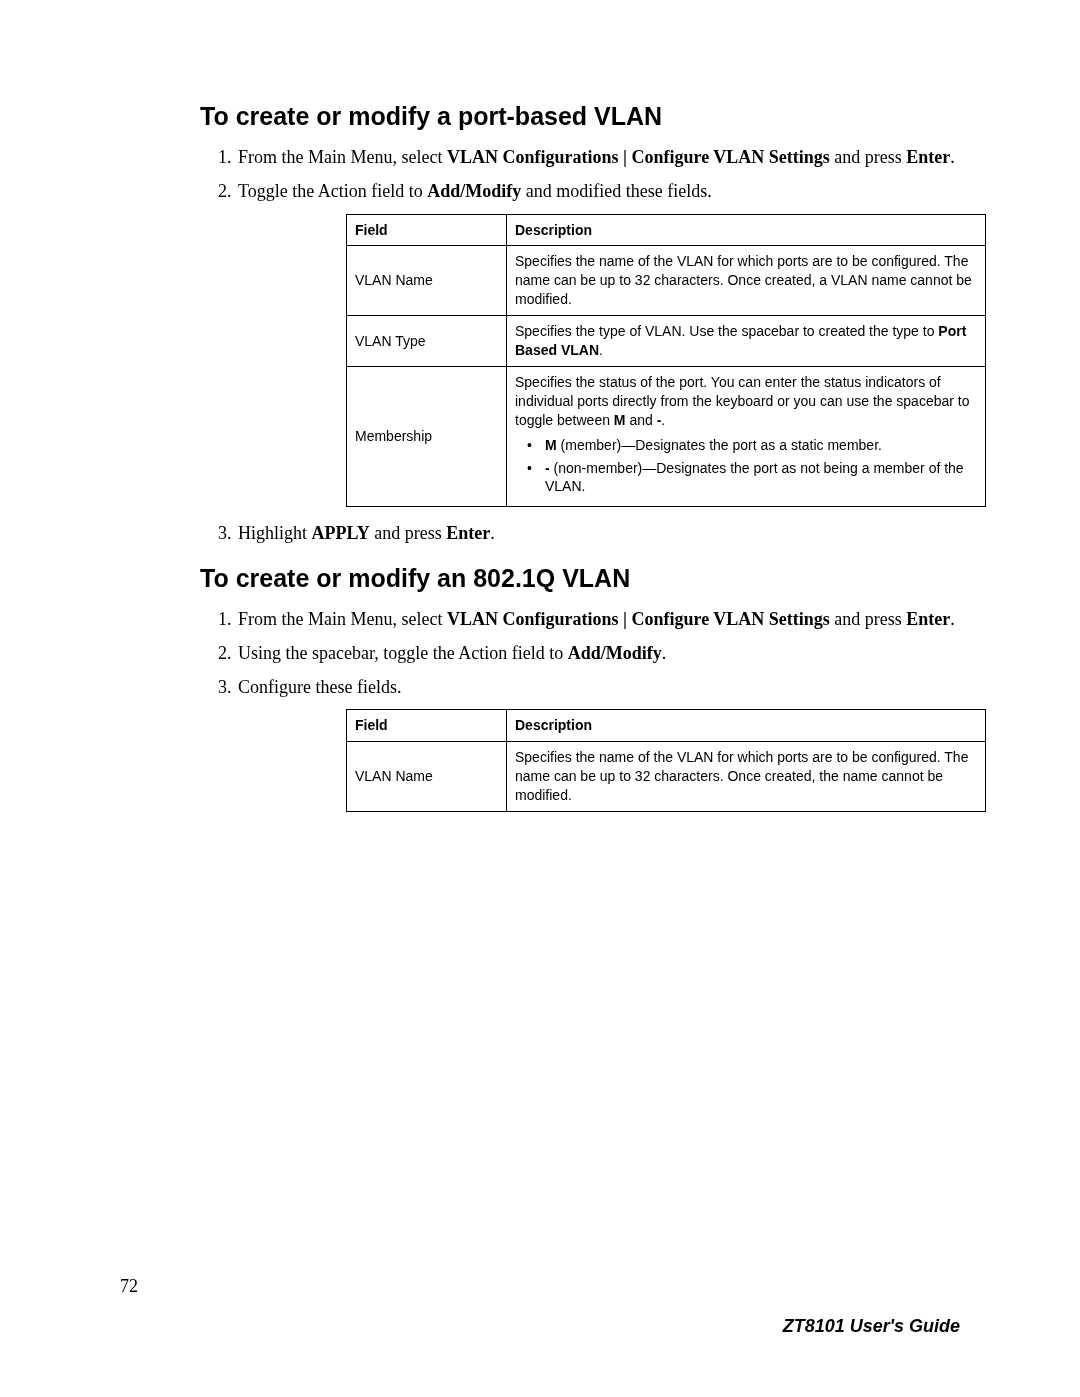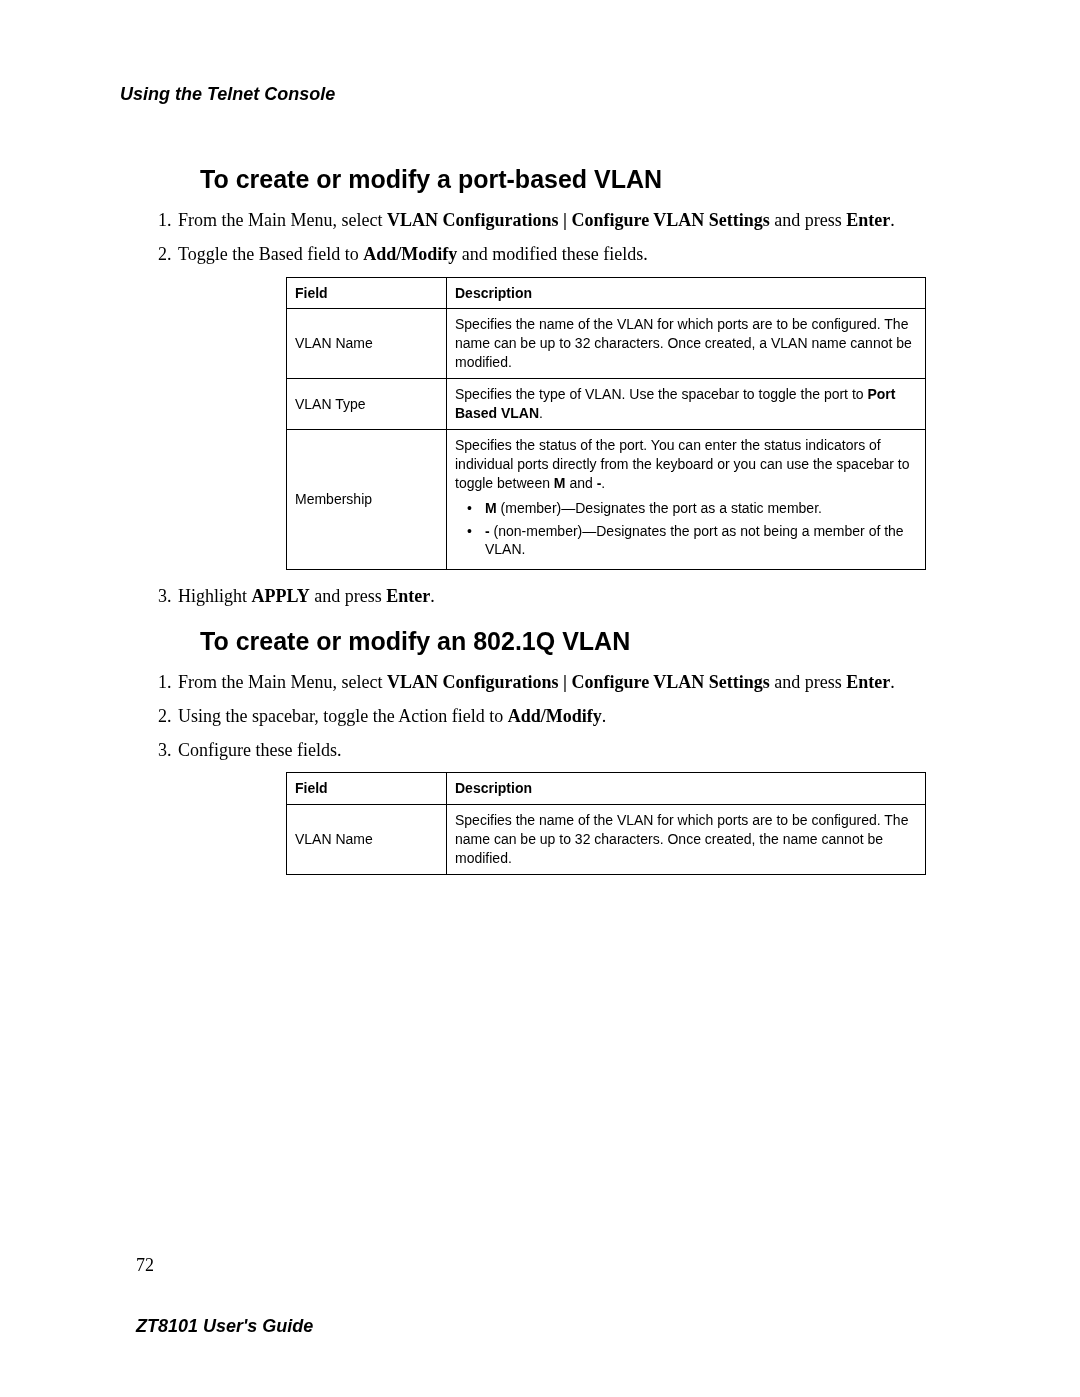--- a/index.html
+++ b/index.html
@@ -1,65 +1,64 @@
 <!DOCTYPE html>
 <html><head>
 <meta charset="utf-8">
 <style>
   * { box-sizing: border-box; margin: 0; padding: 0; }
   html, body { width: 1080px; height: 1397px; background: #fff; font-family: "Times New Roman", Times, serif; color: #000; }
   .page { position: relative; width: 1080px; height: 1397px; padding: 84px 120px 60px 120px; }
   .running-head { font-family: Arial, Helvetica, sans-serif; font-weight: bold; font-style: italic; font-size: 18px; margin-bottom: 60px; }
   .section-heading { font-family: Arial, Helvetica, sans-serif; font-weight: bold; font-size: 25px; margin: 18px 0 14px 80px; }
-  ol.steps { list-style: decimal; margin-left: 56px; font-size: 18px; line-height: 1.35; }
+  ol.steps { list-style: decimal; margin-left: 116px; font-size: 18px; line-height: 1.35; }
   ol.steps > li { padding-left: 2px; margin-bottom: 10px; font-family: "Times New Roman", Times, serif; }
   .bold { font-weight: bold; }
   table.fd { border-collapse: collapse; margin: 10px 0 14px 108px; width: 640px; font-family: Arial, Helvetica, sans-serif; font-size: 14px; }
   table.fd th, table.fd td { border: 1px solid #000; padding: 6px 8px; vertical-align: top; text-align: left; }
   table.fd th { font-weight: bold; }
   table.fd td.field { width: 160px; vertical-align: middle; }
   ul.bullets { list-style: none; margin: 6px 0 0 12px; }
   ul.bullets li { position: relative; padding-left: 18px; margin-bottom: 4px; }
   ul.bullets li::before { content: "•"; position: absolute; left: 0; top: 0; }
-  .footer { position: absolute; left: 136px; right: 120px; bottom: 60px; display: flex; justify-content: space-between; font-size: 18px; flex-direction: column; }
+  .footer { position: absolute; left: 120px; right: 120px; bottom: 60px; display: flex; justify-content: space-between; font-size: 18px; }
   .footer .page-num { font-family: "Times New Roman", Times, serif; }
   .footer .guide { font-family: Arial, Helvetica, sans-serif; font-weight: bold; font-style: italic; margin-top: 40px; }
 </style>
 </head>
 <body>
 
 <div class="page">
 
-  <div class="running-head">Using the Telnet Console</div>
 
   <h2 class="section-heading">To create or modify a port-based VLAN</h2>
 
   <ol class="steps">
     <li>
       <span>From the Main Menu, select </span><span class="bold">VLAN Configurations | Configure VLAN Settings</span><span> and press </span><span class="bold">Enter</span><span>.</span>
     </li>
     <li>
-      <span>Toggle the Based field to </span><span class="bold">Add/Modify</span><span> and modified these fields.</span>
+      <span>Toggle the Action field to </span><span class="bold">Add/Modify</span><span> and modified these fields.</span>
 
       <table class="fd">
         <thead>
           <tr>
             <th>Field</th>
             <th>Description</th>
           </tr>
         </thead>
         <tbody>
           <tr>
             <td class="field">VLAN Name</td>
             <td>Specifies the name of the VLAN for which ports are to be configured. The name can be up to 32 characters. Once created, a VLAN name cannot be modified.</td>
           </tr>
           <tr>
             <td class="field">VLAN Type</td>
             <td>
-              <span>Specifies the type of VLAN. Use the spacebar to toggle the port to </span><span class="bold">Port Based VLAN</span><span>.</span>
+              <span>Specifies the type of VLAN. Use the spacebar to created the type to </span><span class="bold">Port Based VLAN</span><span>.</span>
             </td>
           </tr>
           <tr>
             <td class="field">Membership</td>
             <td>
               <span>Specifies the status of the port. You can enter the status indicators of individual ports directly from the keyboard or you can use the spacebar to toggle between </span><span class="bold">M</span><span> and </span><span class="bold">-</span><span>.</span>
               <ul class="bullets">
                 <li><span class="bold">M</span><span> (member)—Designates the port as a static member.</span></li>
                 <li><span class="bold">-</span><span> (non-member)—Designates the port as not being a member of the VLAN.</span></li>
               </ul>

